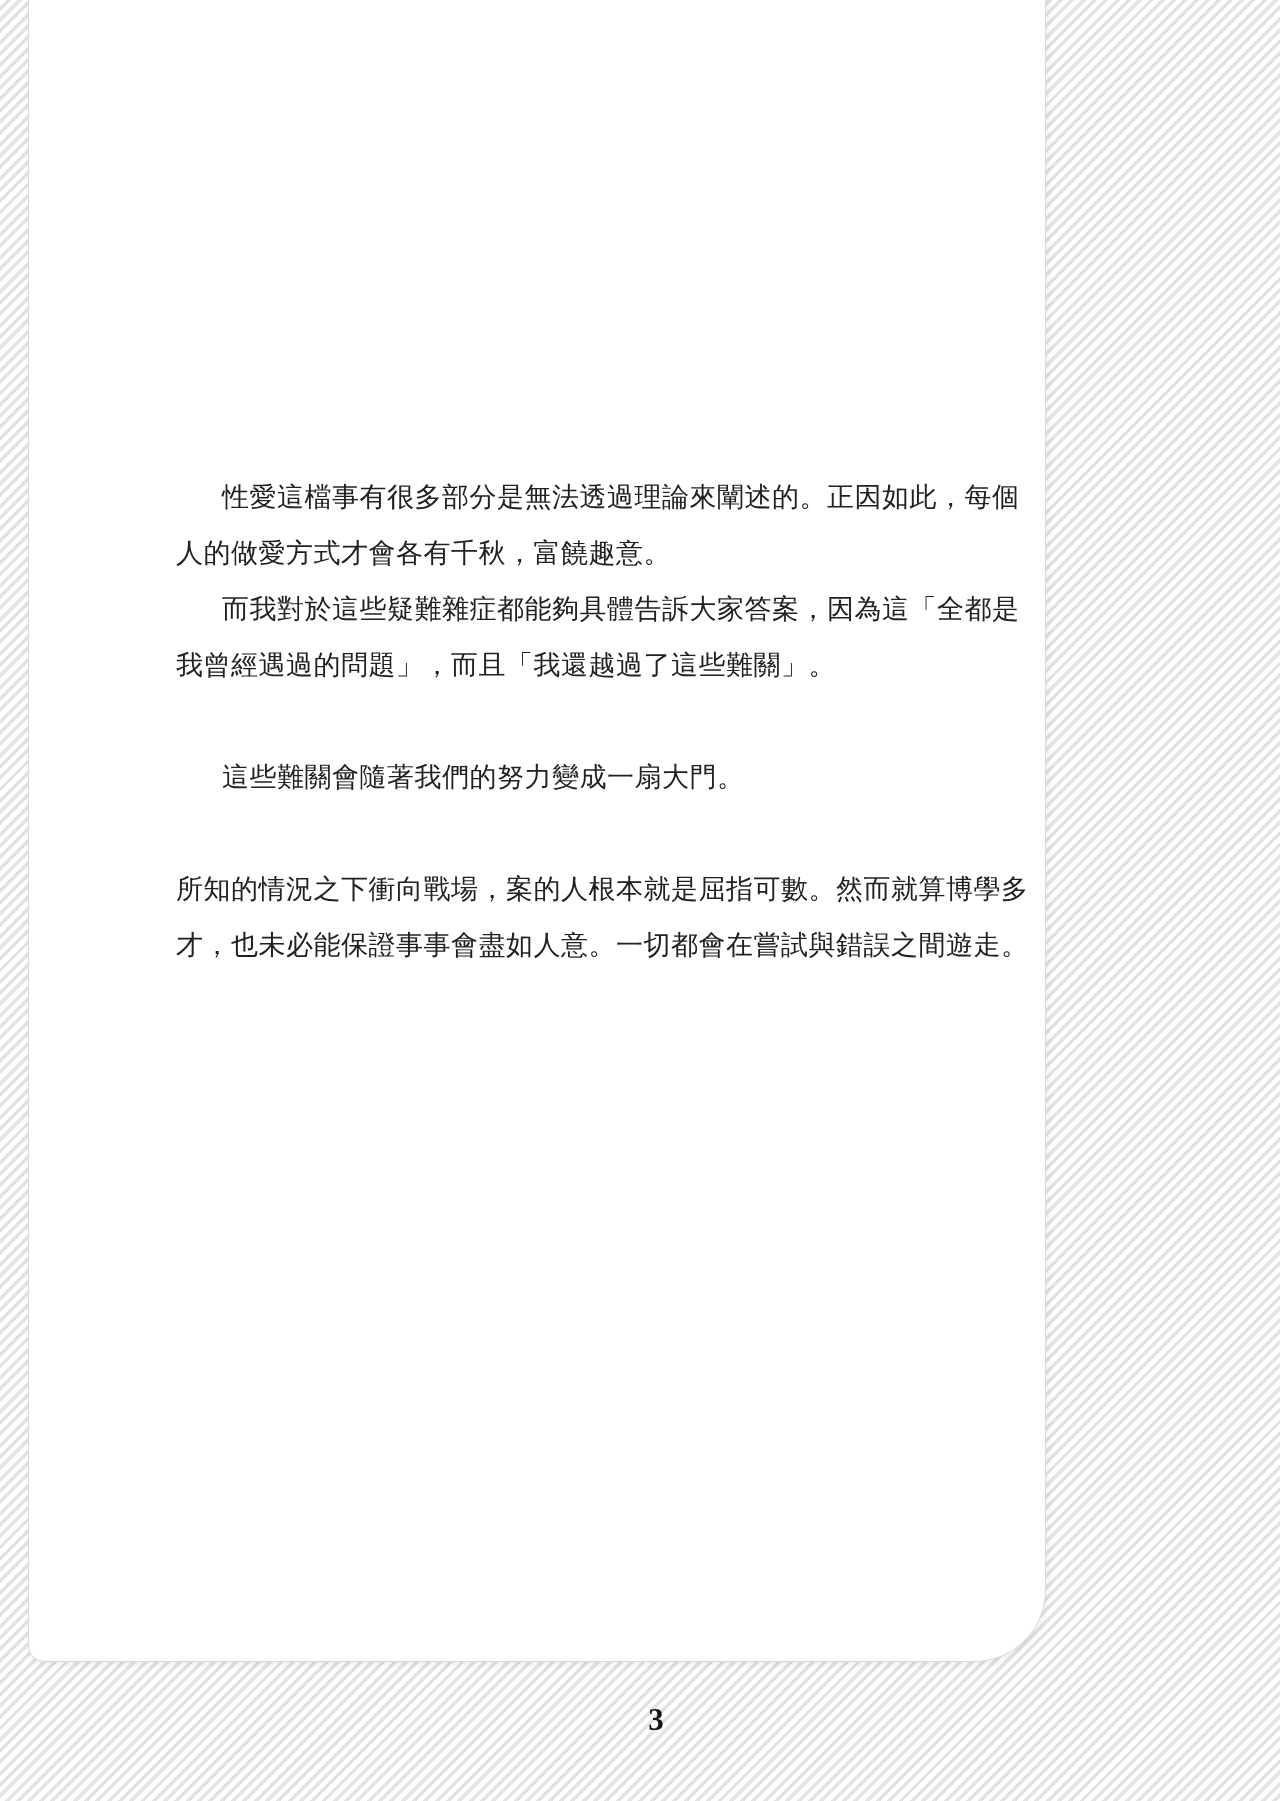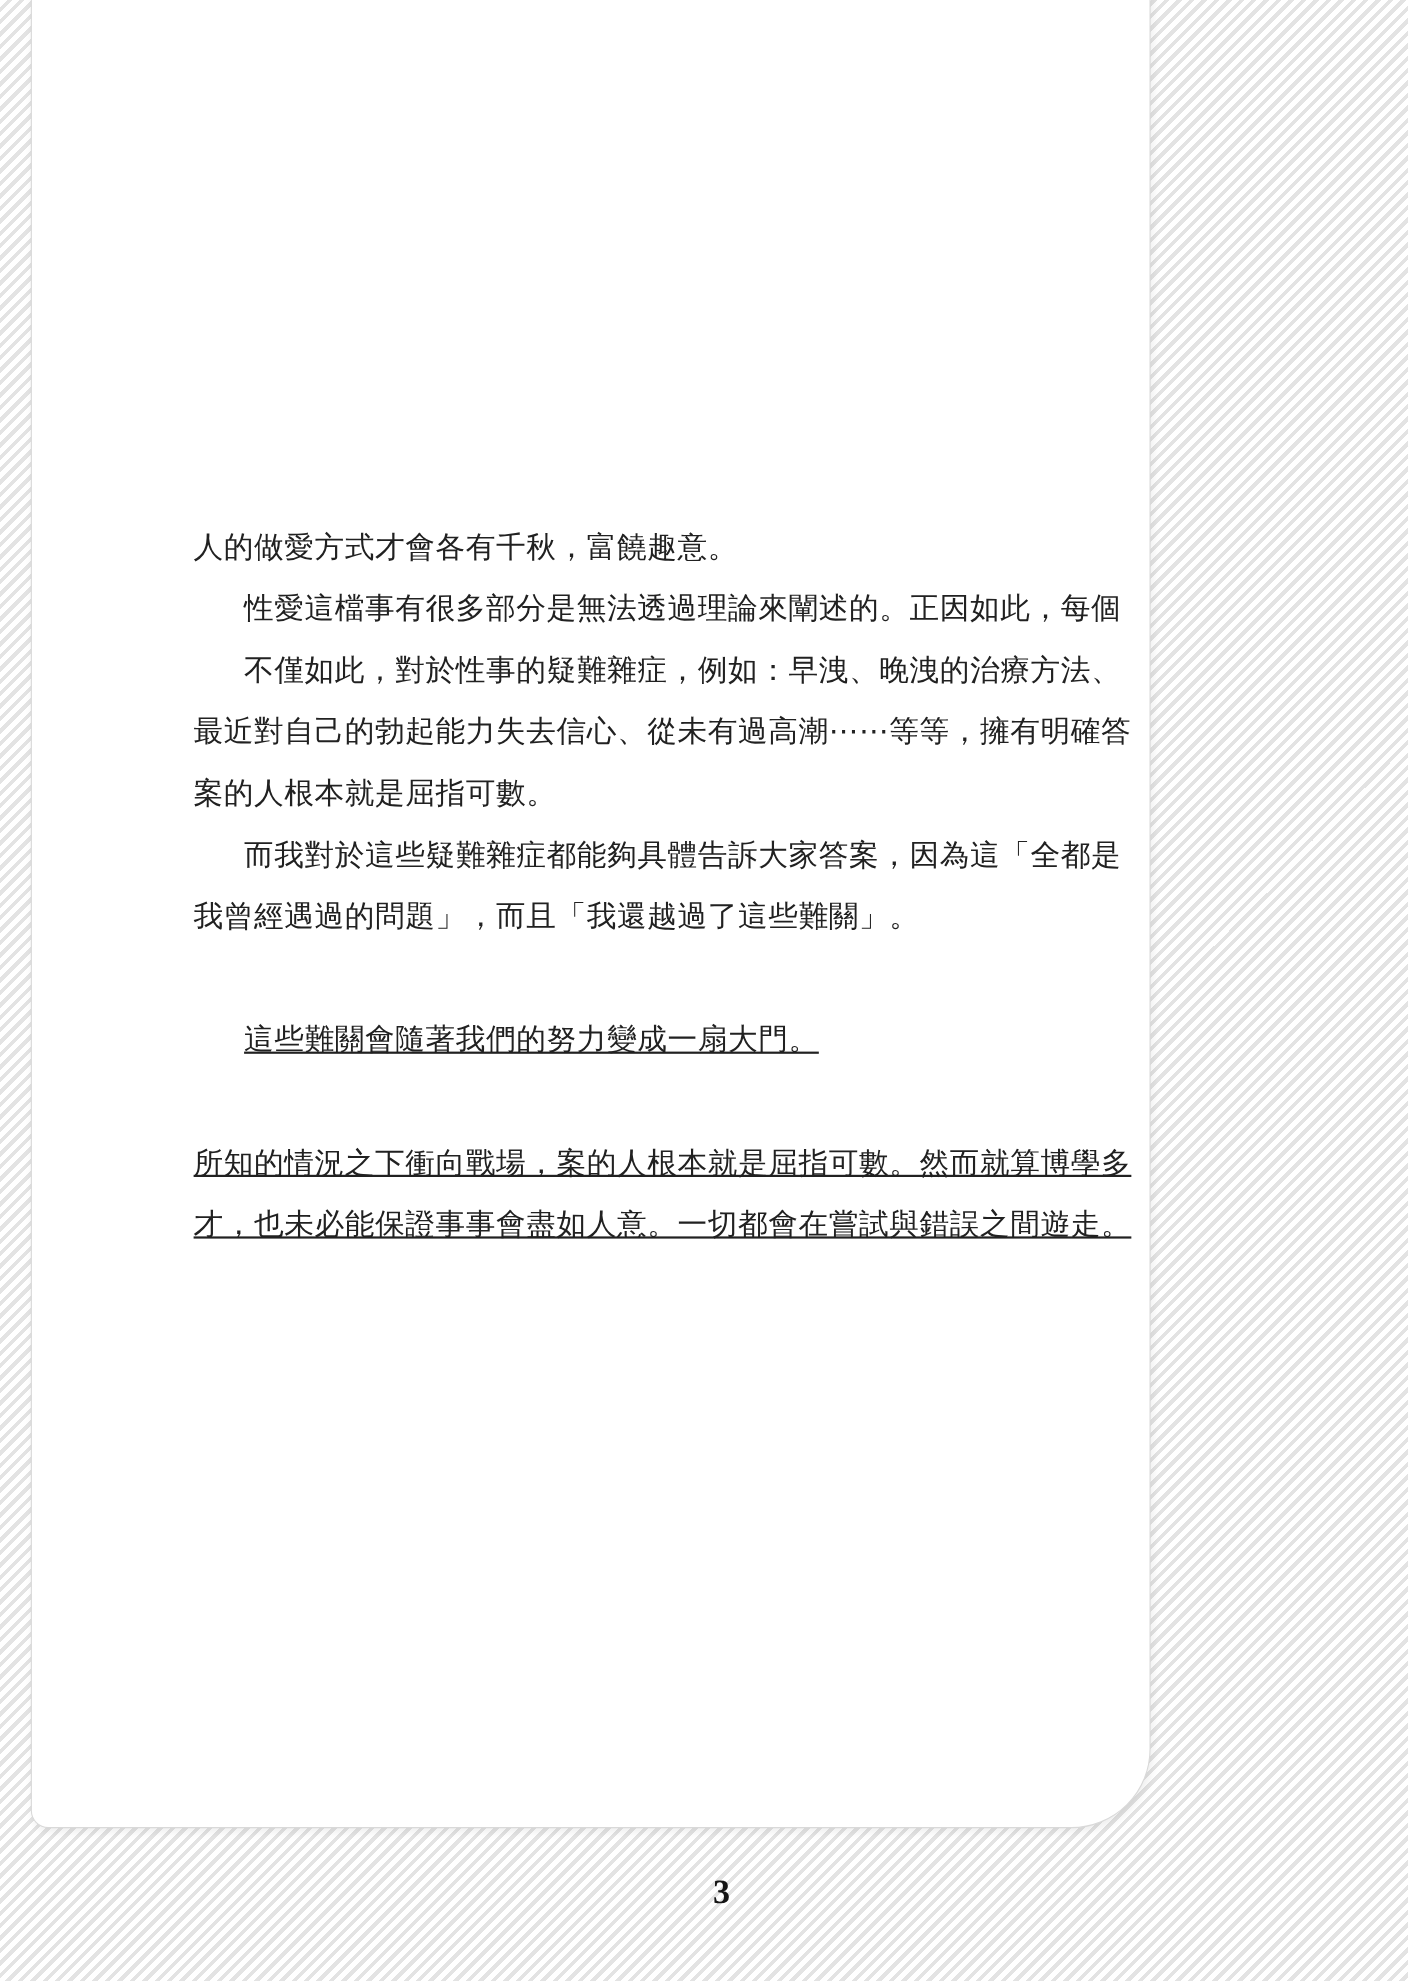--- a/index.html
+++ b/index.html
@@ -42,21 +42,21 @@
     position: absolute;
     left: 147px;
     top: 480px;
     width: 830px;
     color: #212121;
     font-size: 27px;
     line-height: 56px;
     letter-spacing: 0.5px;
   }
   .para { margin: 0; }
-  .para.gap { margin-top: 56px; text-decoration: underline; }
+  .para.gap { margin-top: 56px; }
   .line {
     white-space: nowrap;
     height: 56px;
   }
   .line.first {
     text-indent: 1.7em;
   }
   .pagenum {
     position: absolute;
     left: 632px;
@@ -70,27 +70,22 @@
   }
 </style>
 </head>
 <body>
 
 <div class="canvas">
   <div class="stripes"></div>
   <div class="paper">
     <div class="textblock">
         <div class="para">
+          <div class="line first">性愛這檔事有很多部分是無法透過理論來闡述的。正因如此，每個</div>
           <div class="line">人的做愛方式才會各有千秋，富饒趣意。</div>
-          <div class="line first">性愛這檔事有很多部分是無法透過理論來闡述的。正因如此，每個</div>
-        </div>
-        <div class="para">
-          <div class="line first">不僅如此，對於性事的疑難雜症，例如：早洩、晚洩的治療方法、</div>
-          <div class="line">最近對自己的勃起能力失去信心、從未有過高潮⋯⋯等等，擁有明確答</div>
-          <div class="line">案的人根本就是屈指可數。</div>
         </div>
         <div class="para">
           <div class="line first">而我對於這些疑難雜症都能夠具體告訴大家答案，因為這「全都是</div>
           <div class="line">我曾經遇過的問題」，而且「我還越過了這些難關」。</div>
         </div>
         <div class="para gap">
           <div class="line first">這些難關會隨著我們的努力變成一扇大門。</div>
         </div>
         <div class="para gap">
           <div class="line">所知的情況之下衝向戰場，案的人根本就是屈指可數。然而就算博學多</div>

